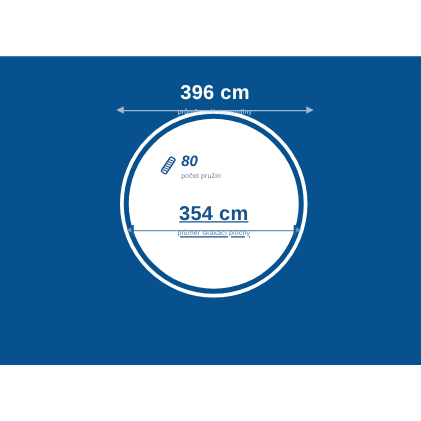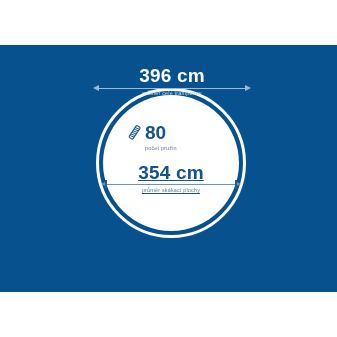--- a/index.html
+++ b/index.html
@@ -108,21 +108,21 @@
   .end-tick.left  { left: -1px; }
   .end-tick.right { right: -1px; }
 
   
   .dim-label {
     position: absolute;
     text-align: center;
     white-space: nowrap;
   }
   .dim-value {
-    font-size: 19px;
+    font-size: 16px;
     font-weight: bold;
     letter-spacing: 0.2px;
     line-height: 1.1;
   }
   .dim-caption {
     font-size: 5.5px;
     letter-spacing: 0.15px;
     line-height: 1.2;
     margin-top: 3px;
   }
@@ -164,24 +164,25 @@
     width: 15px;
     height: 17px;
     flex: none;
     margin-top: 1px;
   }
   #springs-text {
     display: block;
   }
   #springs-count {
     display: block;
-    font-size: 19px;
+    font-size: 12px;
     font-weight: bold;
     color: #16538c;
     line-height: 1.05;
+    font-style: italic;
   }
   #springs-caption {
     display: block;
     font-size: 5.5px;
     color: #5c7f9e;
     letter-spacing: 0.15px;
     margin-top: 2px;
     white-space: nowrap;
   }
 </style>

